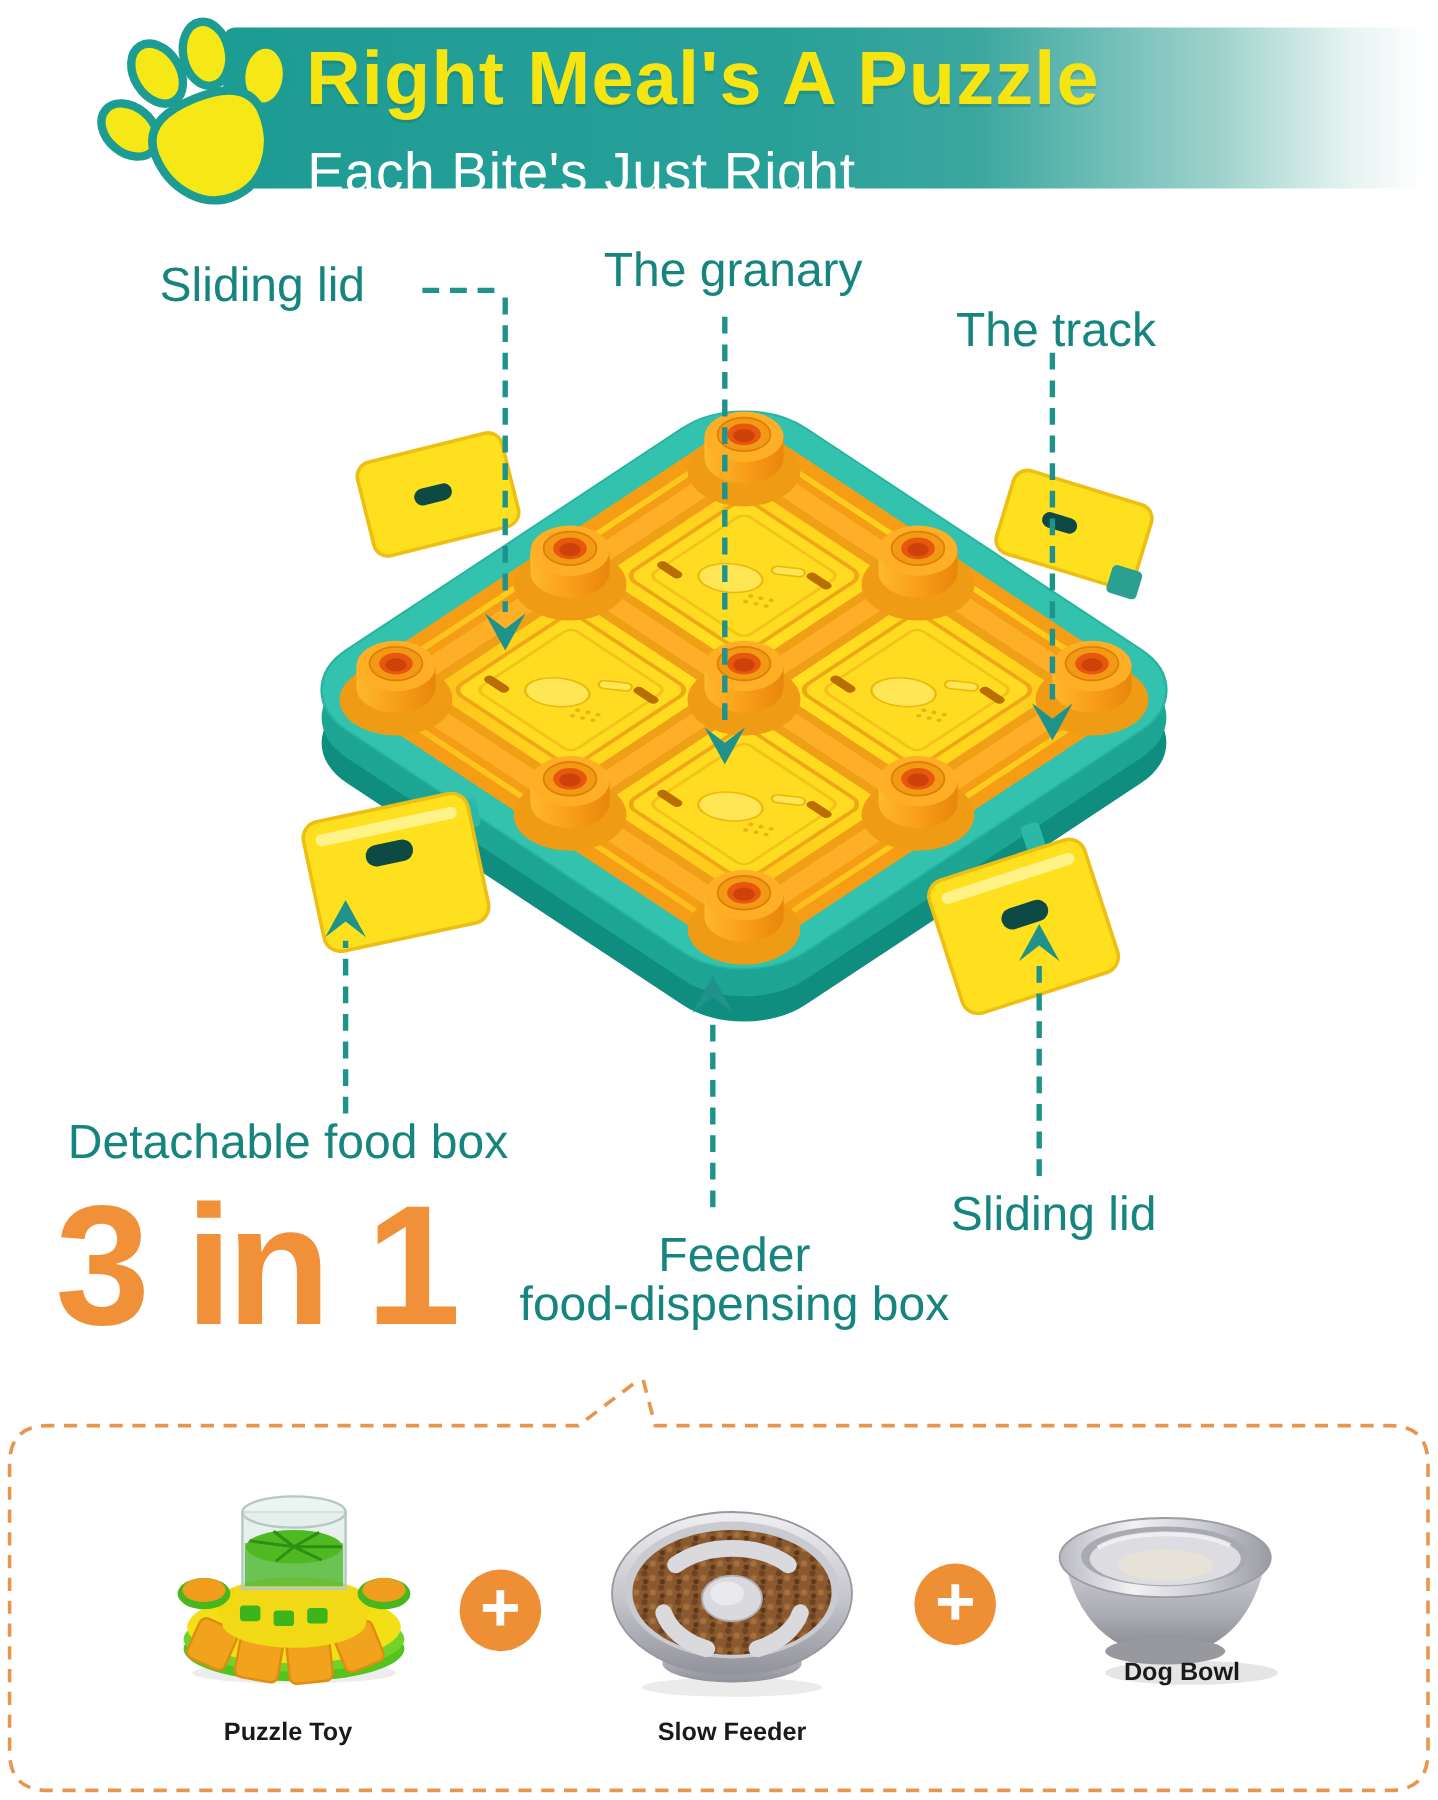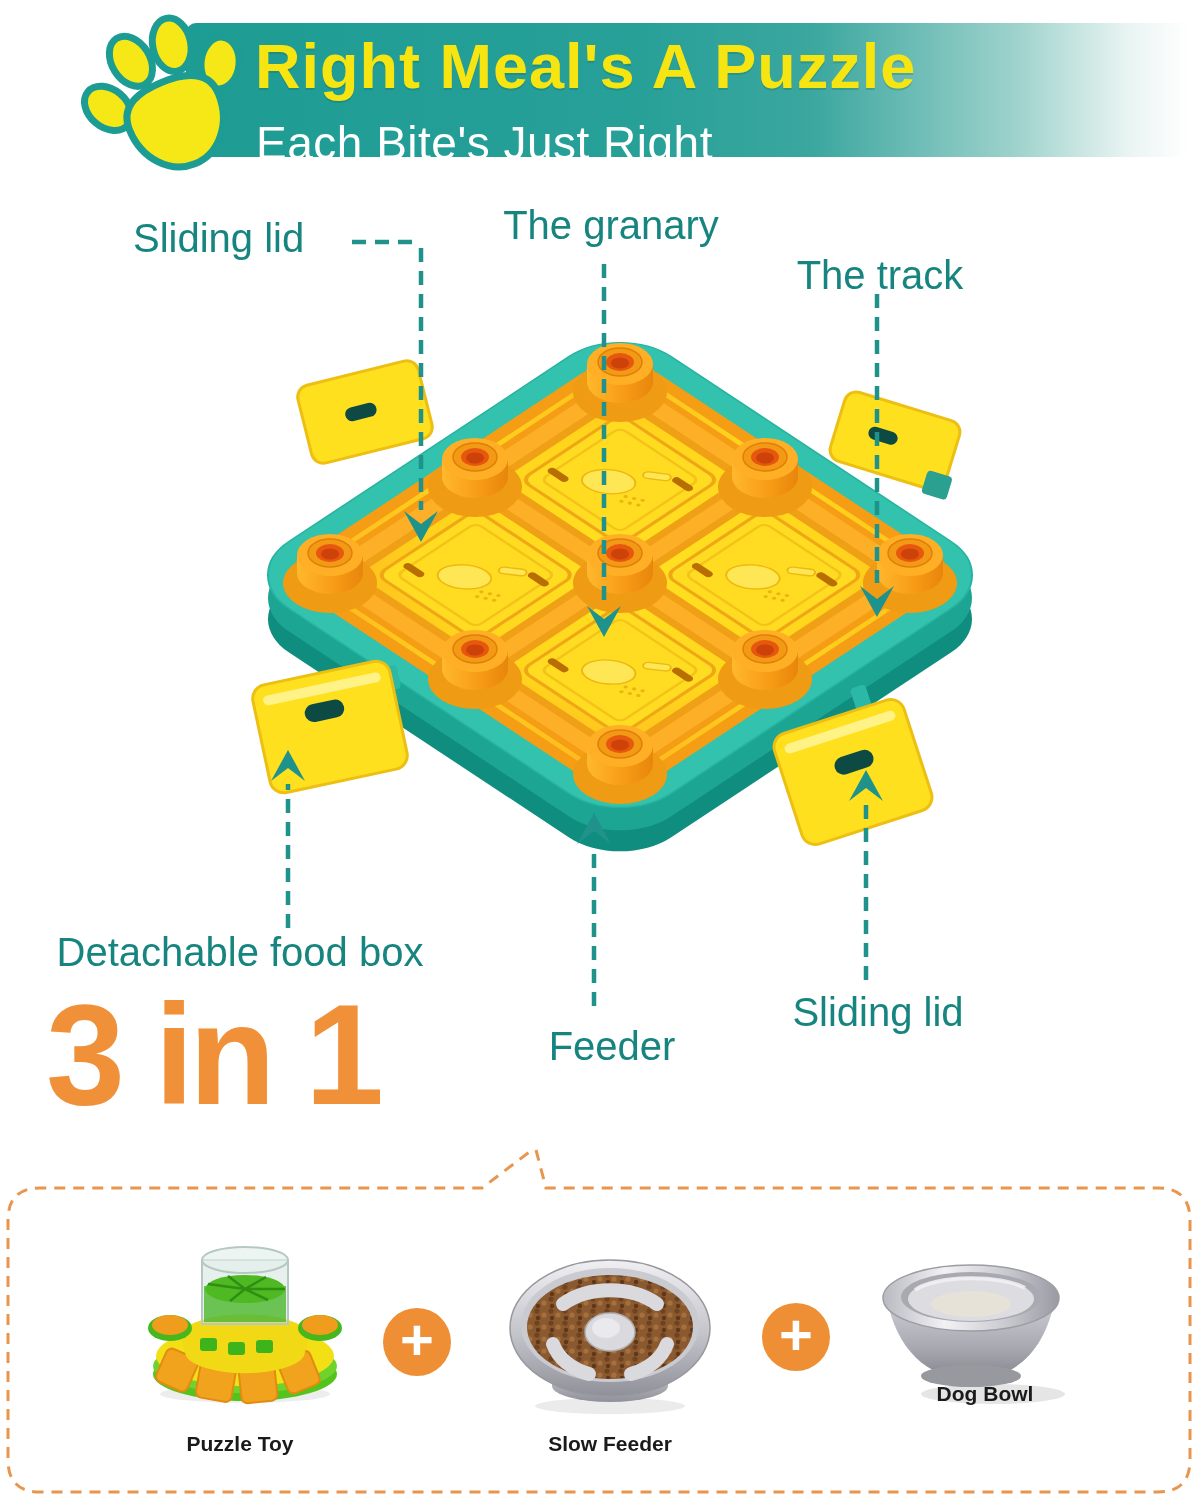--- a/index.html
+++ b/index.html
@@ -55,20 +55,21 @@
       <path d="M -48 16 C -48 -10 -24 -16 0 -16 C 24 -16 48 -10 48 16 C 48 48 26 72 0 72 C -26 72 -48 48 -48 16 Z"></path>
     </g>
   </svg>
 
   <div class="callout c-sliding">Sliding lid</div>
   <div class="callout c-granary">The granary</div>
   <div class="callout c-track">The track</div>
   <div class="callout c-detachable">Detachable food box</div>
   <div class="callout c-moving">
     <div>Feeder</div>
+    <div>food-dispensing box</div>
   </div>
   <div class="callout c-flipping">Sliding lid</div>
 
   <svg class="product-svg" width="820" height="600" viewBox="0 0 820 600">
     <defs>
       <radialGradient id="surf" cx="50%" cy="45%" r="70%">
         <stop offset="0%" stop-color="#ffe121"></stop>
         <stop offset="60%" stop-color="#ffd61c"></stop>
         <stop offset="100%" stop-color="#ffb620"></stop>
       </radialGradient>

